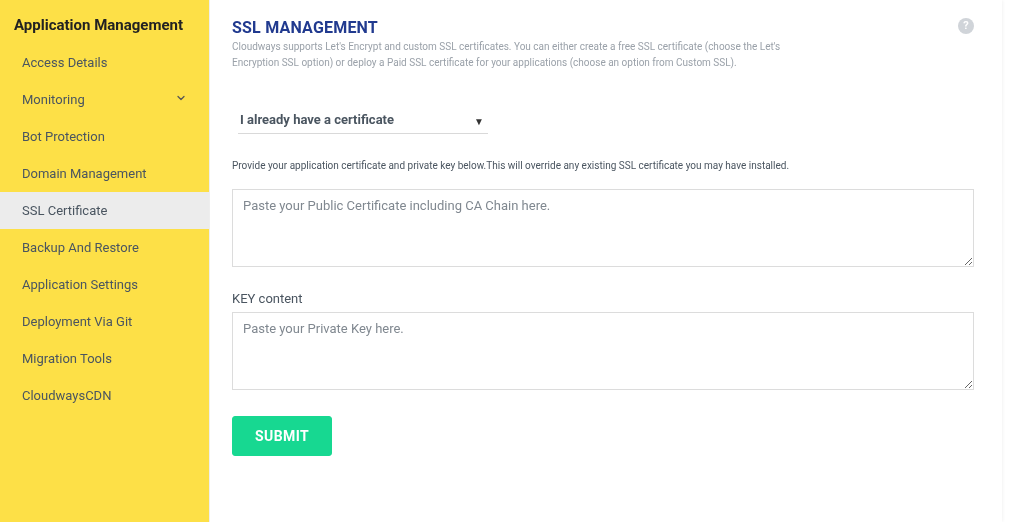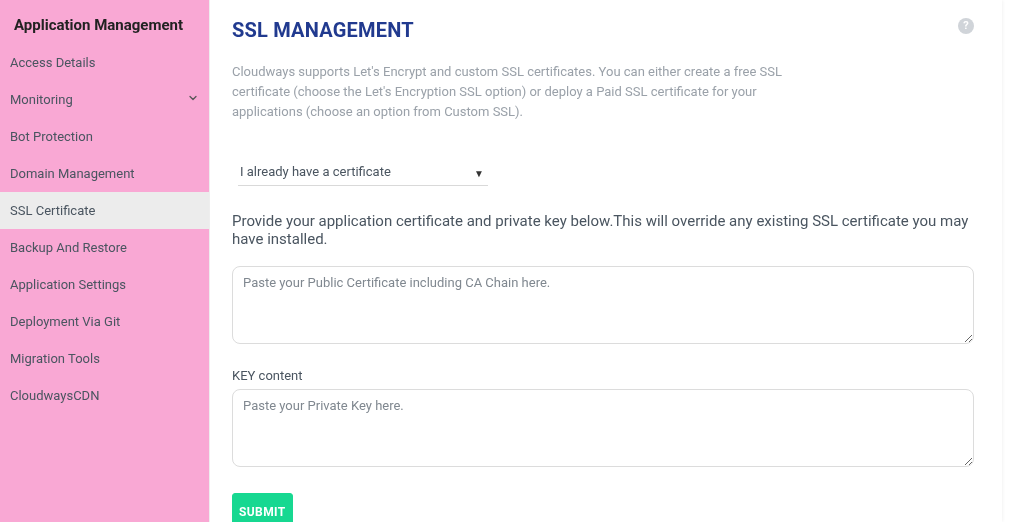--- a/index.html
+++ b/index.html
@@ -1,36 +1,36 @@
 <!DOCTYPE html>
 <html><head>
   <meta charset="utf-8">
   <style>
     * { box-sizing: border-box; margin: 0; padding: 0; font-family: -apple-system, BlinkMacSystemFont, "Segoe UI", Roboto, Helvetica, Arial, sans-serif; }
     body { background: #fff; width: 1024px; height: 522px; overflow: hidden; display: flex; }
     .outer { display: flex; width: 1002px; background: #fff; box-shadow: 0 0 4px rgba(0,0,0,0.08); }
-    .sidebar { width: 210px; background: #f9a8d4; border-right: 1px solid #eee; padding-top: 8px; }
+    .sidebar { width: 210px; background: #fde047; border-right: 1px solid #eee; padding-top: 8px; }
     .sidebar-heading { font-size: 15px; color: #222; font-weight: 700; padding: 8px 14px 10px; }
-    .sidebar-item { display: flex; justify-content: space-between; align-items: center; font-size: 13px; color: #4a5560; padding: 11px 10px; cursor: pointer; }
+    .sidebar-item { display: flex; justify-content: space-between; align-items: center; font-size: 13px; color: #4a5560; padding: 11px 22px; cursor: pointer; }
     .sidebar-item.active { background: #ececec; text-align: center; }
     .chev { color: #555; font-size: 11px; }
     .main { flex: 1; padding: 18px 28px 30px 22px; position: relative; }
     .title-row { display: flex; justify-content: space-between; align-items: flex-start; }
-    .page-title { color: #213a8f; font-size: 20px; font-weight: 700; letter-spacing: 0.2px; margin-bottom: 20px; }
+    .page-title { color: #213a8f; font-size: 16px; font-weight: 700; letter-spacing: 0.2px; margin-bottom: 2px; }
     .help-icon { width: 16px; height: 16px; border-radius: 50%; background: #d0d4d9; color: #fff; font-size: 11px; line-height: 16px; text-align: center; font-weight: 700; cursor: pointer; }
-    .description { color: #9aa1a9; font-size: 13px; line-height: 1.55; max-width: 560px; margin-bottom: 36px; }
-    .select { display: inline-flex; align-items: flex-end; justify-content: space-between; width: 250px; border-bottom: 1px solid #d9d9d9; padding: 6px 4px 6px 2px; font-size: 13px; color: #4a5560; cursor: pointer; margin-left: 6px; margin-bottom: 26px; }
+    .description { color: #9aa1a9; font-size: 10px; line-height: 1.55; max-width: 560px; margin-bottom: 36px; }
+    .select { display: inline-flex; align-items: flex-end; justify-content: space-between; width: 250px; border-bottom: 1px solid #d9d9d9; padding: 6px 4px 6px 2px; font-size: 13px; color: #4a5560; cursor: pointer; margin-left: 6px; margin-bottom: 26px; font-weight: bold; }
     .select .caret { font-size: 10px; color: #333; }
-    .hint { color: #4a5560; font-size: 15px; margin-bottom: 18px; }
+    .hint { color: #4a5560; font-size: 10px; margin-bottom: 18px; }
     .field-label { color: #4a5560; font-size: 13px; margin-bottom: 6px; display: block; }
-    textarea { width: 100%; height: 78px; border: 1px solid #dcdcdc; border-radius: 8px; padding: 8px 10px; font-size: 13px; color: #333; resize: both; outline: none; font-family: inherit; }
+    textarea { width: 100%; height: 78px; border: 1px solid #dcdcdc; border-radius: 0; padding: 8px 10px; font-size: 13px; color: #333; resize: both; outline: none; font-family: inherit; }
     textarea::placeholder { color: #808890; }
     .field-group { margin-bottom: 20px; }
     .btn-row { margin-top: 22px; display: flex; gap: 12px; }
-    .btn { border: 1px solid #ddd; background: #fff; color: #303740; font-size: 12px; font-weight: 700; letter-spacing: 0.4px; padding: 11px 6px; border-radius: 3px; cursor: pointer; }
+    .btn { border: 1px solid #ddd; background: #fff; color: #303740; font-size: 14px; font-weight: 700; letter-spacing: 0.4px; padding: 11px 22px; border-radius: 3px; cursor: pointer; }
     .btn.primary { background: #17d891; border: 1px solid #17d891; color: #fff; }
   </style>
 </head>
 <body>
 
 <div class="outer">
 
   <nav class="sidebar">
     <div class="sidebar-heading">Application Management</div>
 

